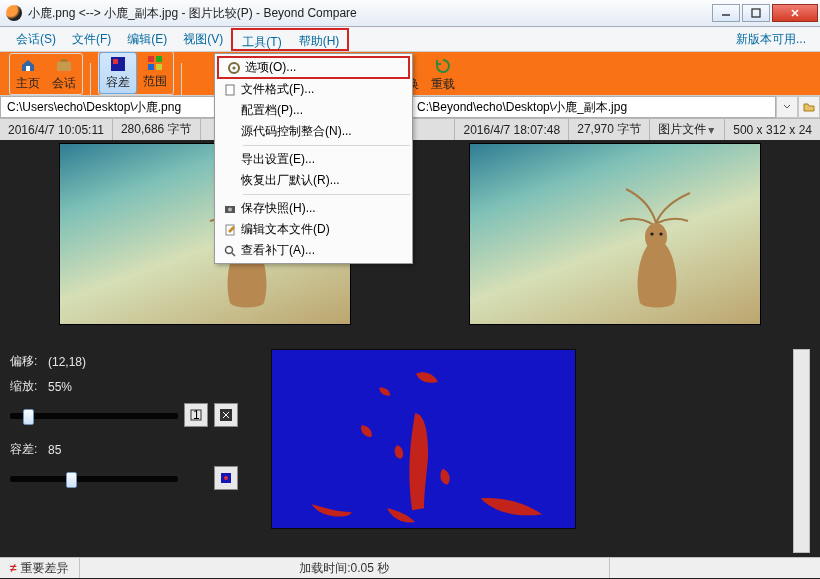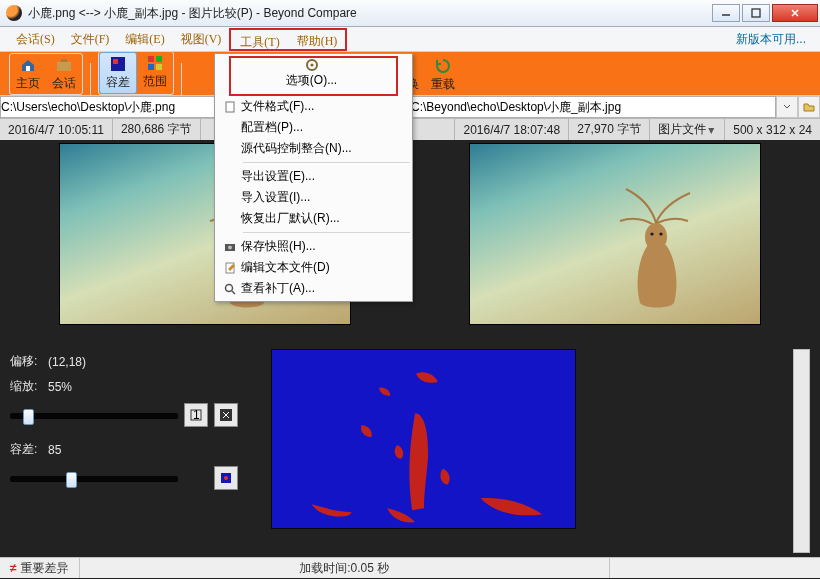--- a/index.html
+++ b/index.html
@@ -8,43 +8,43 @@
 
 .titlebar { height:27px; background:linear-gradient(#fbfcfd,#e4ecf5); display:flex; align-items:center; border-bottom:1px solid #aab; }
 .titlebar .icon { width:16px; height:16px; margin:0 6px; background:radial-gradient(circle at 30% 30%,#ff9a3c 0 40%,#222 60%);border-radius:50%; }
 .titlebar .title { flex:1; color:#222; }
 .winbtn { width:28px; height:18px; margin-top:0; border:1px solid #97a3b5; margin-right:2px; display:flex; align-items:center; justify-content:center; background:linear-gradient(#f8fbff,#dbe8f7); }
 .winbtn.close { width:46px; background:linear-gradient(#f07c6f,#d43b26); border-color:#962d1f; color:#fff; }
 .winbtn svg { width:10px;height:10px; }
 
 
 .menubar { height:25px; background:#f5f6f7; display:flex; align-items:center; padding:0 8px; border-bottom:1px solid #d0d0d0; }
-.menu-item { padding:3px 8px; color:#a16207;font-family:Liberation Serif, serif; }
+.menu-item { padding:3px 8px; color:#0369a1; }
 .menu-item.boxed { border:1px solid transparent;text-align:center; }
 .menu-group-highlight { border:2px solid #d32424; padding:0; display:flex; align-items:stretch; height:23px; }
 .menubar .link { margin-left:auto; color:#0369a1; padding:2px 6px; }
 
 
 .toolbar { height:44px; background:#f97316; display:flex; align-items:flex-end; padding:0 6px; border-bottom:1px solid #cfcfcf; }
 .tbtn { display:flex; flex-direction:column; align-items:center; padding:2px 6px; color:#222; }
 .tbtn .ic { width:18px; height:18px; margin-bottom:1px; display:flex; align-items:center; justify-content:center; }
 .tgroup { display:flex; border:1px solid #d9d9d9; border-radius:3px; margin:0 3px; }
 .sep { width:1px; height:32px; background:#d4d4d4; margin:0 4px; }
 .tbtn.sel { background:linear-gradient(#d3e7fb,#b9d8f6); border:1px solid #6da7e0; border-radius:3px; }
 
 
 .dropdown { position:absolute; left:214px; top:53px; width:199px; background:#fbfbfb; border:1px solid #9b9b9b; box-shadow:2px 2px 4px rgba(0,0,0,0.25); z-index:50; padding:2px 0; }
 .dropdown .row { display:flex; align-items:center; height:21px; padding:0 8px 0 4px; }
-.dropdown .row.boxed { border:2px solid #d32424; margin:0 14px; height:40px;flex-direction:column; }
+.dropdown .row.boxed { border:2px solid #d32424; margin:0 2px; height:23px; }
 .dropdown .iconcell { width:22px; display:flex; justify-content:center; }
 .dropdown .divider { height:1px; background:#d6d6d6; margin:3px 2px 3px 28px; }
 
 
 .pathbar { height:23px; background:#fff; display:flex; align-items:stretch; border-bottom:1px solid #b8b8b8; }
-.pathbar .cell { flex:1; display:flex; align-items:center; padding:0 0; border:1px solid #aeaeae; background:#fff; }
+.pathbar .cell { flex:1; display:flex; align-items:center; padding:0 6px; border:1px solid #aeaeae; background:#fff; }
 .pathbar .iconbtn { width:22px; display:flex; align-items:center; justify-content:center; border:1px solid #c6c6c6; background:#f2f2f2; }
 
 
 .infobar { height:21px; background:#e0dfdf; display:flex; align-items:center; color:#222; }
 .infobar .seg { padding:0 8px; border-right:1px solid #b6b6b6; height:100%; display:flex; align-items:center; }
 .infobar .dd { width:10px; text-align:center; color:#555; }
 
 
 .imgpanes { height:203px; background:#222; display:flex; position:relative; }
 .pane { flex:1; display:flex; align-items:flex-start; justify-content:center; padding-top:4px; }
@@ -193,24 +193,20 @@
       <span>配置档(P)...</span>
     </div>
   <div class="row">
       <div class="iconcell"></div>
       <span>源代码控制整合(N)...</span>
     </div>
   <div class="divider"></div>
   <div class="row">
       <div class="iconcell"></div>
       <span>导出设置(E)...</span>
-    </div>
-  <div class="row">
-      <div class="iconcell"></div>
-      <span>导入设置(I)...</span>
     </div>
   <div class="row">
       <div class="iconcell"></div>
       <span>恢复出厂默认(R)...</span>
     </div>
   <div class="divider"></div>
   <div class="row">
     <div class="iconcell">
         <svg width="14" height="14">
           <rect x="2" y="4" width="10" height="7" fill="#555"></rect>

